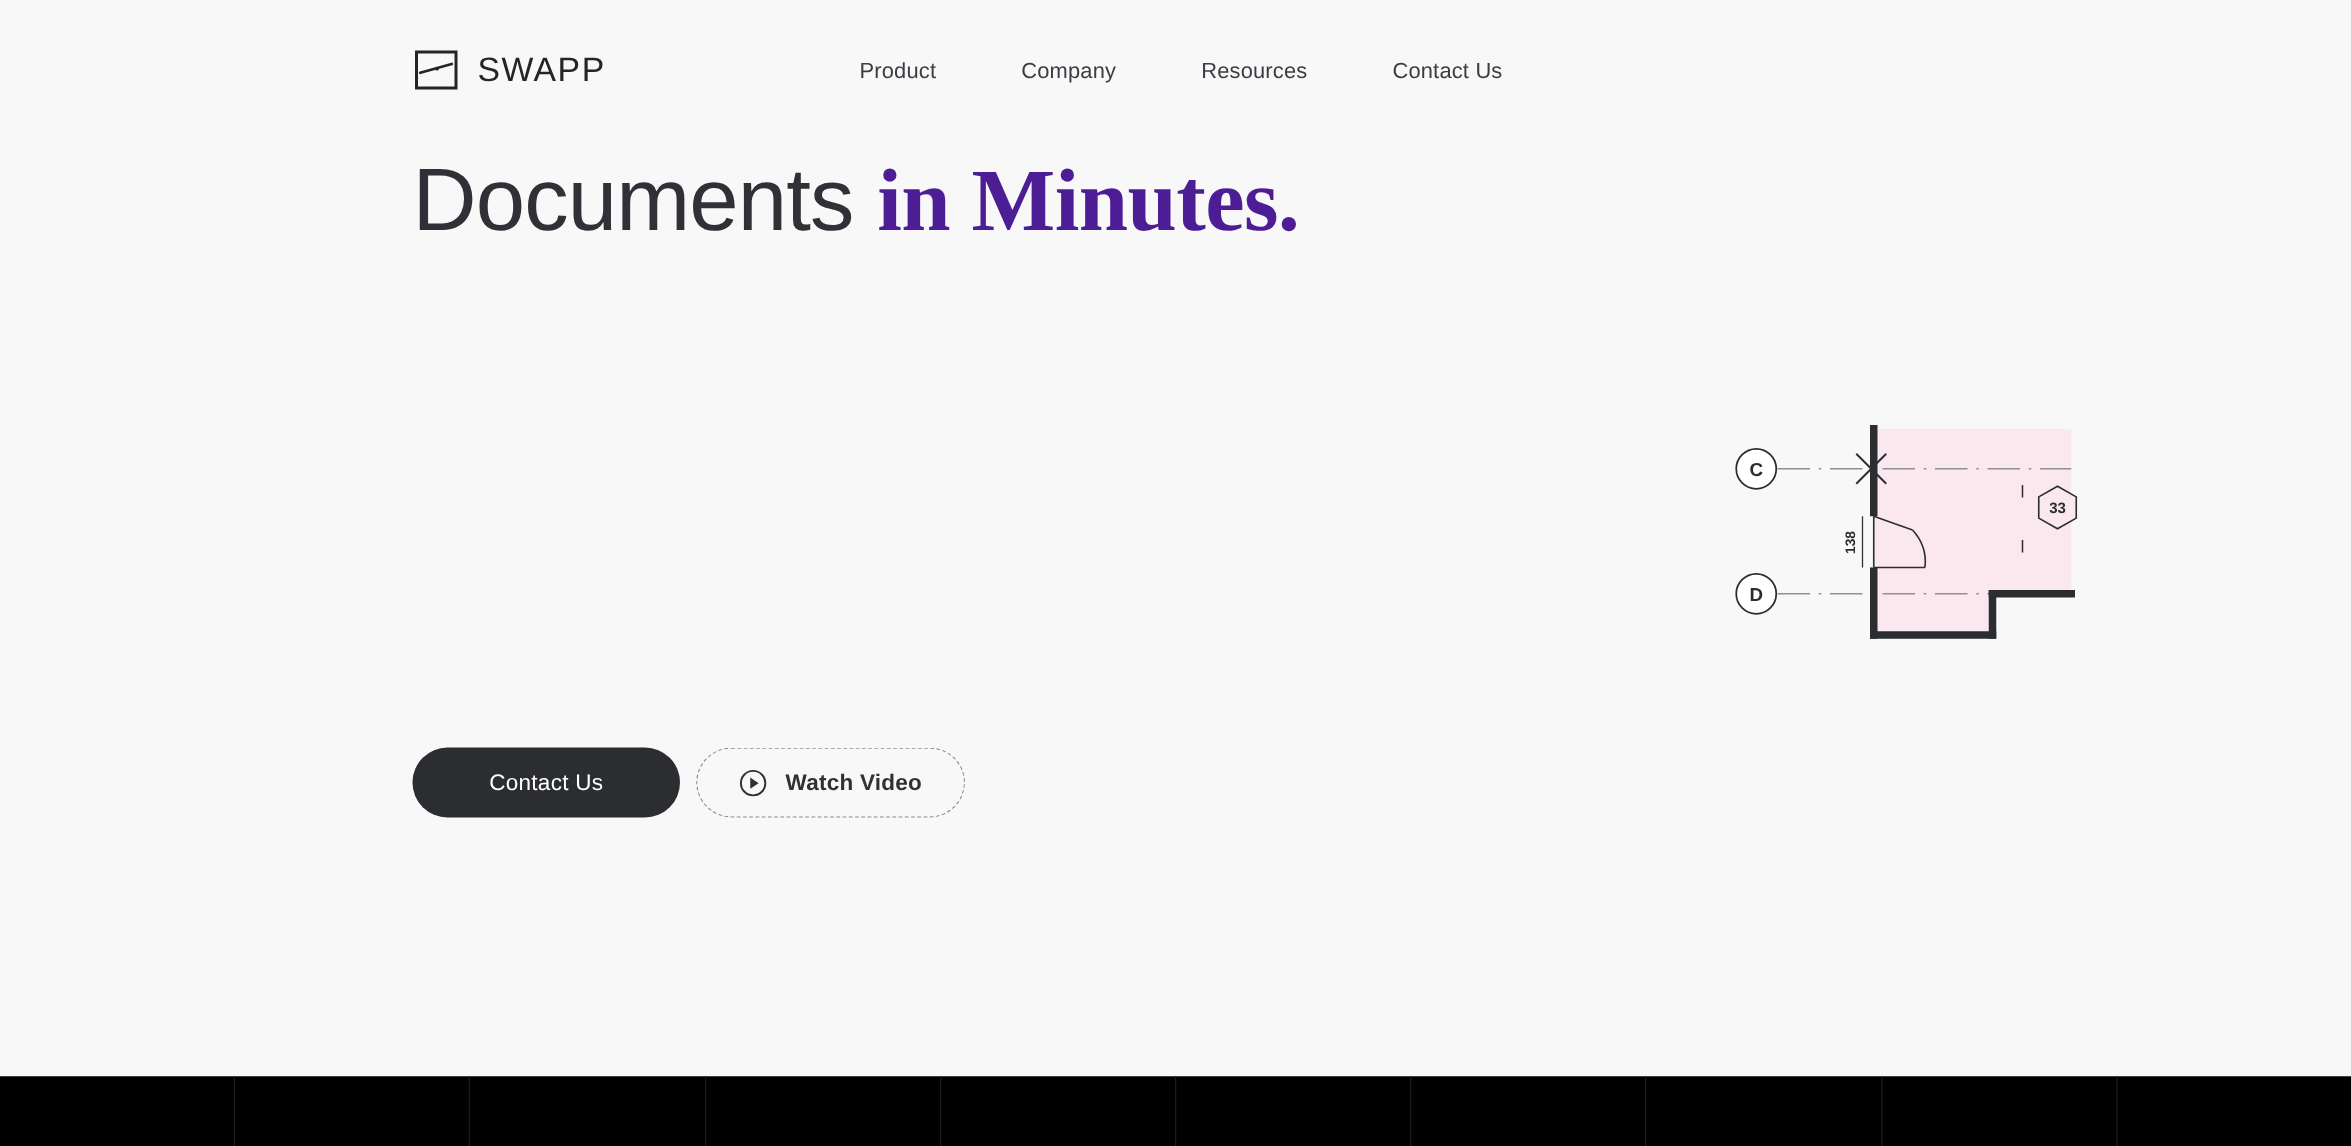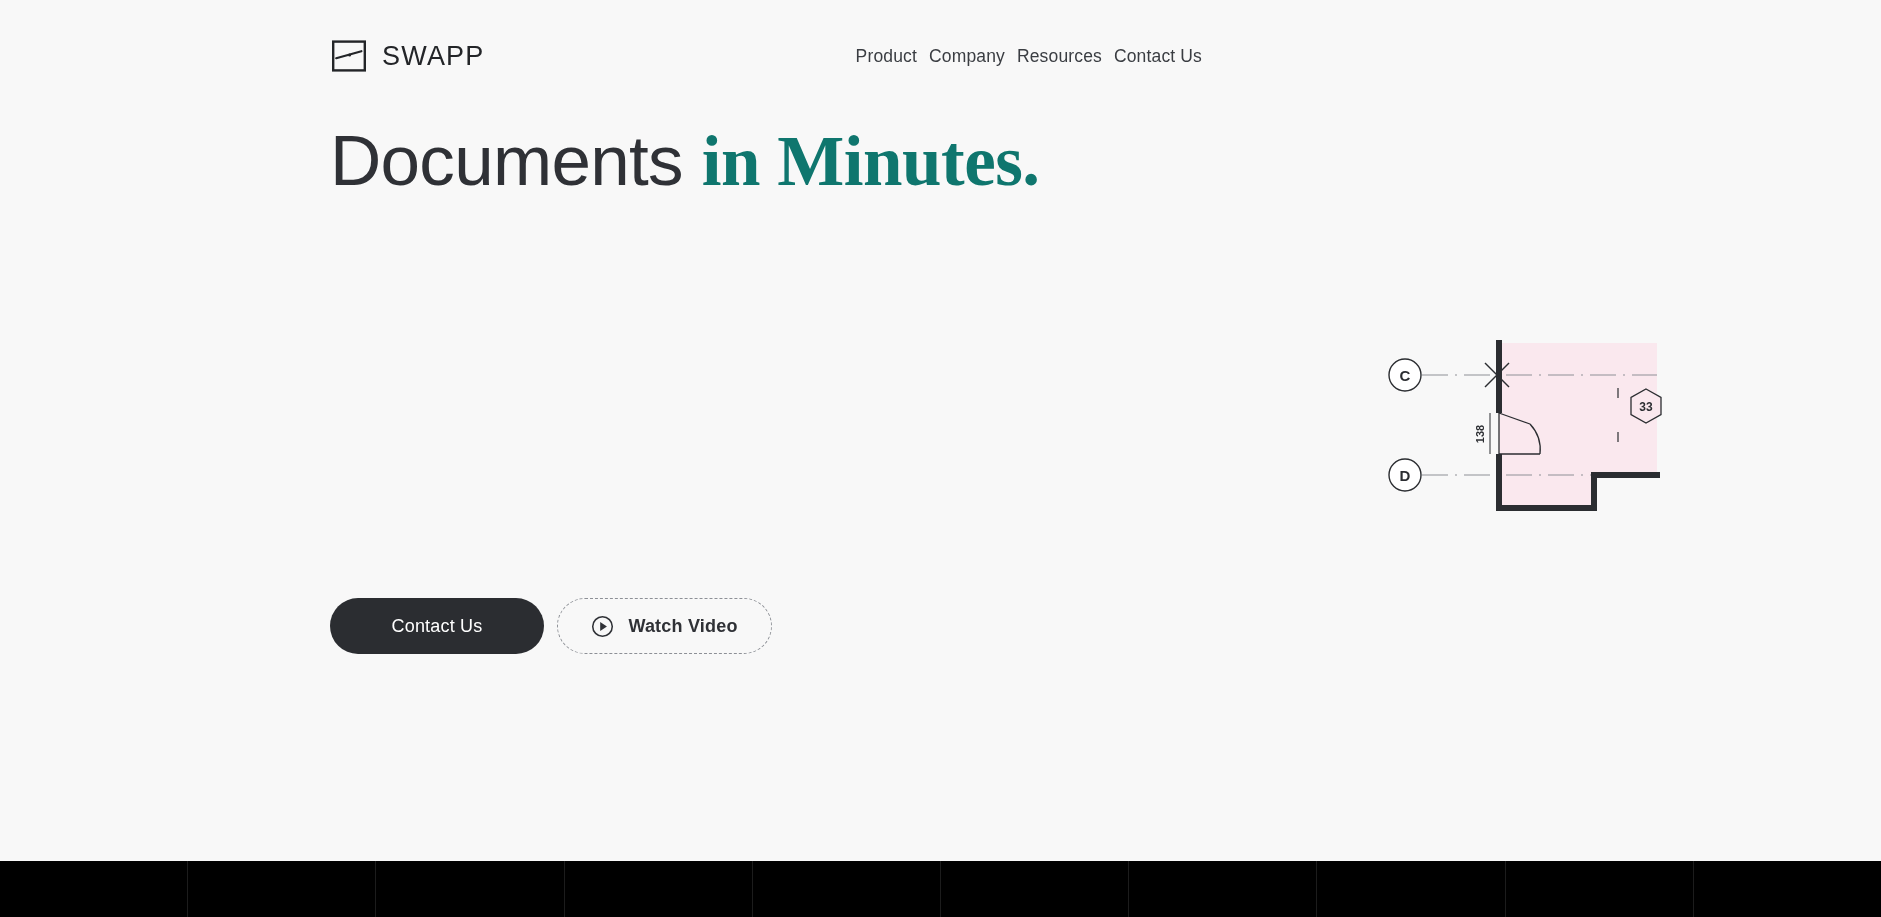--- a/index.html
+++ b/index.html
@@ -49,30 +49,31 @@
     letter-spacing: 1.2px;
     font-weight: 400;
     color: #232528;
     white-space: nowrap;
   }
 
   .main-nav {
     margin-left: auto;
     display: flex;
     align-items: center;
-    gap: 12px;
+    gap: 2px;
   }
 
   .nav-link {
     font-size: 17.5px;
     color: #3a3d42;
     letter-spacing: 0.15px;
     text-decoration: none;
     cursor: pointer;
     padding: 10px 0;
+    margin-left: 66px;
     white-space: nowrap;
   }
   .main-nav .nav-link:first-child { margin-left: 0; }
 
   
   .hero {
     position: absolute;
     top: 112px; left: 0;
     width: 1881px;
     height: 749px;
@@ -93,21 +94,21 @@
     color: #2f3136;
     white-space: nowrap;
   }
 
   .headline .line { display: block; }
 
   .headline .accent {
     font-family: "Liberation Serif", serif;
     font-weight: 700;
     letter-spacing: -0.5px;
-    color: #0f766e;
+    color: #4c1d95;
   }
 
   .cta-row {
     position: absolute;
     top: 486px;
     left: 0;
     display: flex;
     align-items: center;
     gap: 13px;
   }

